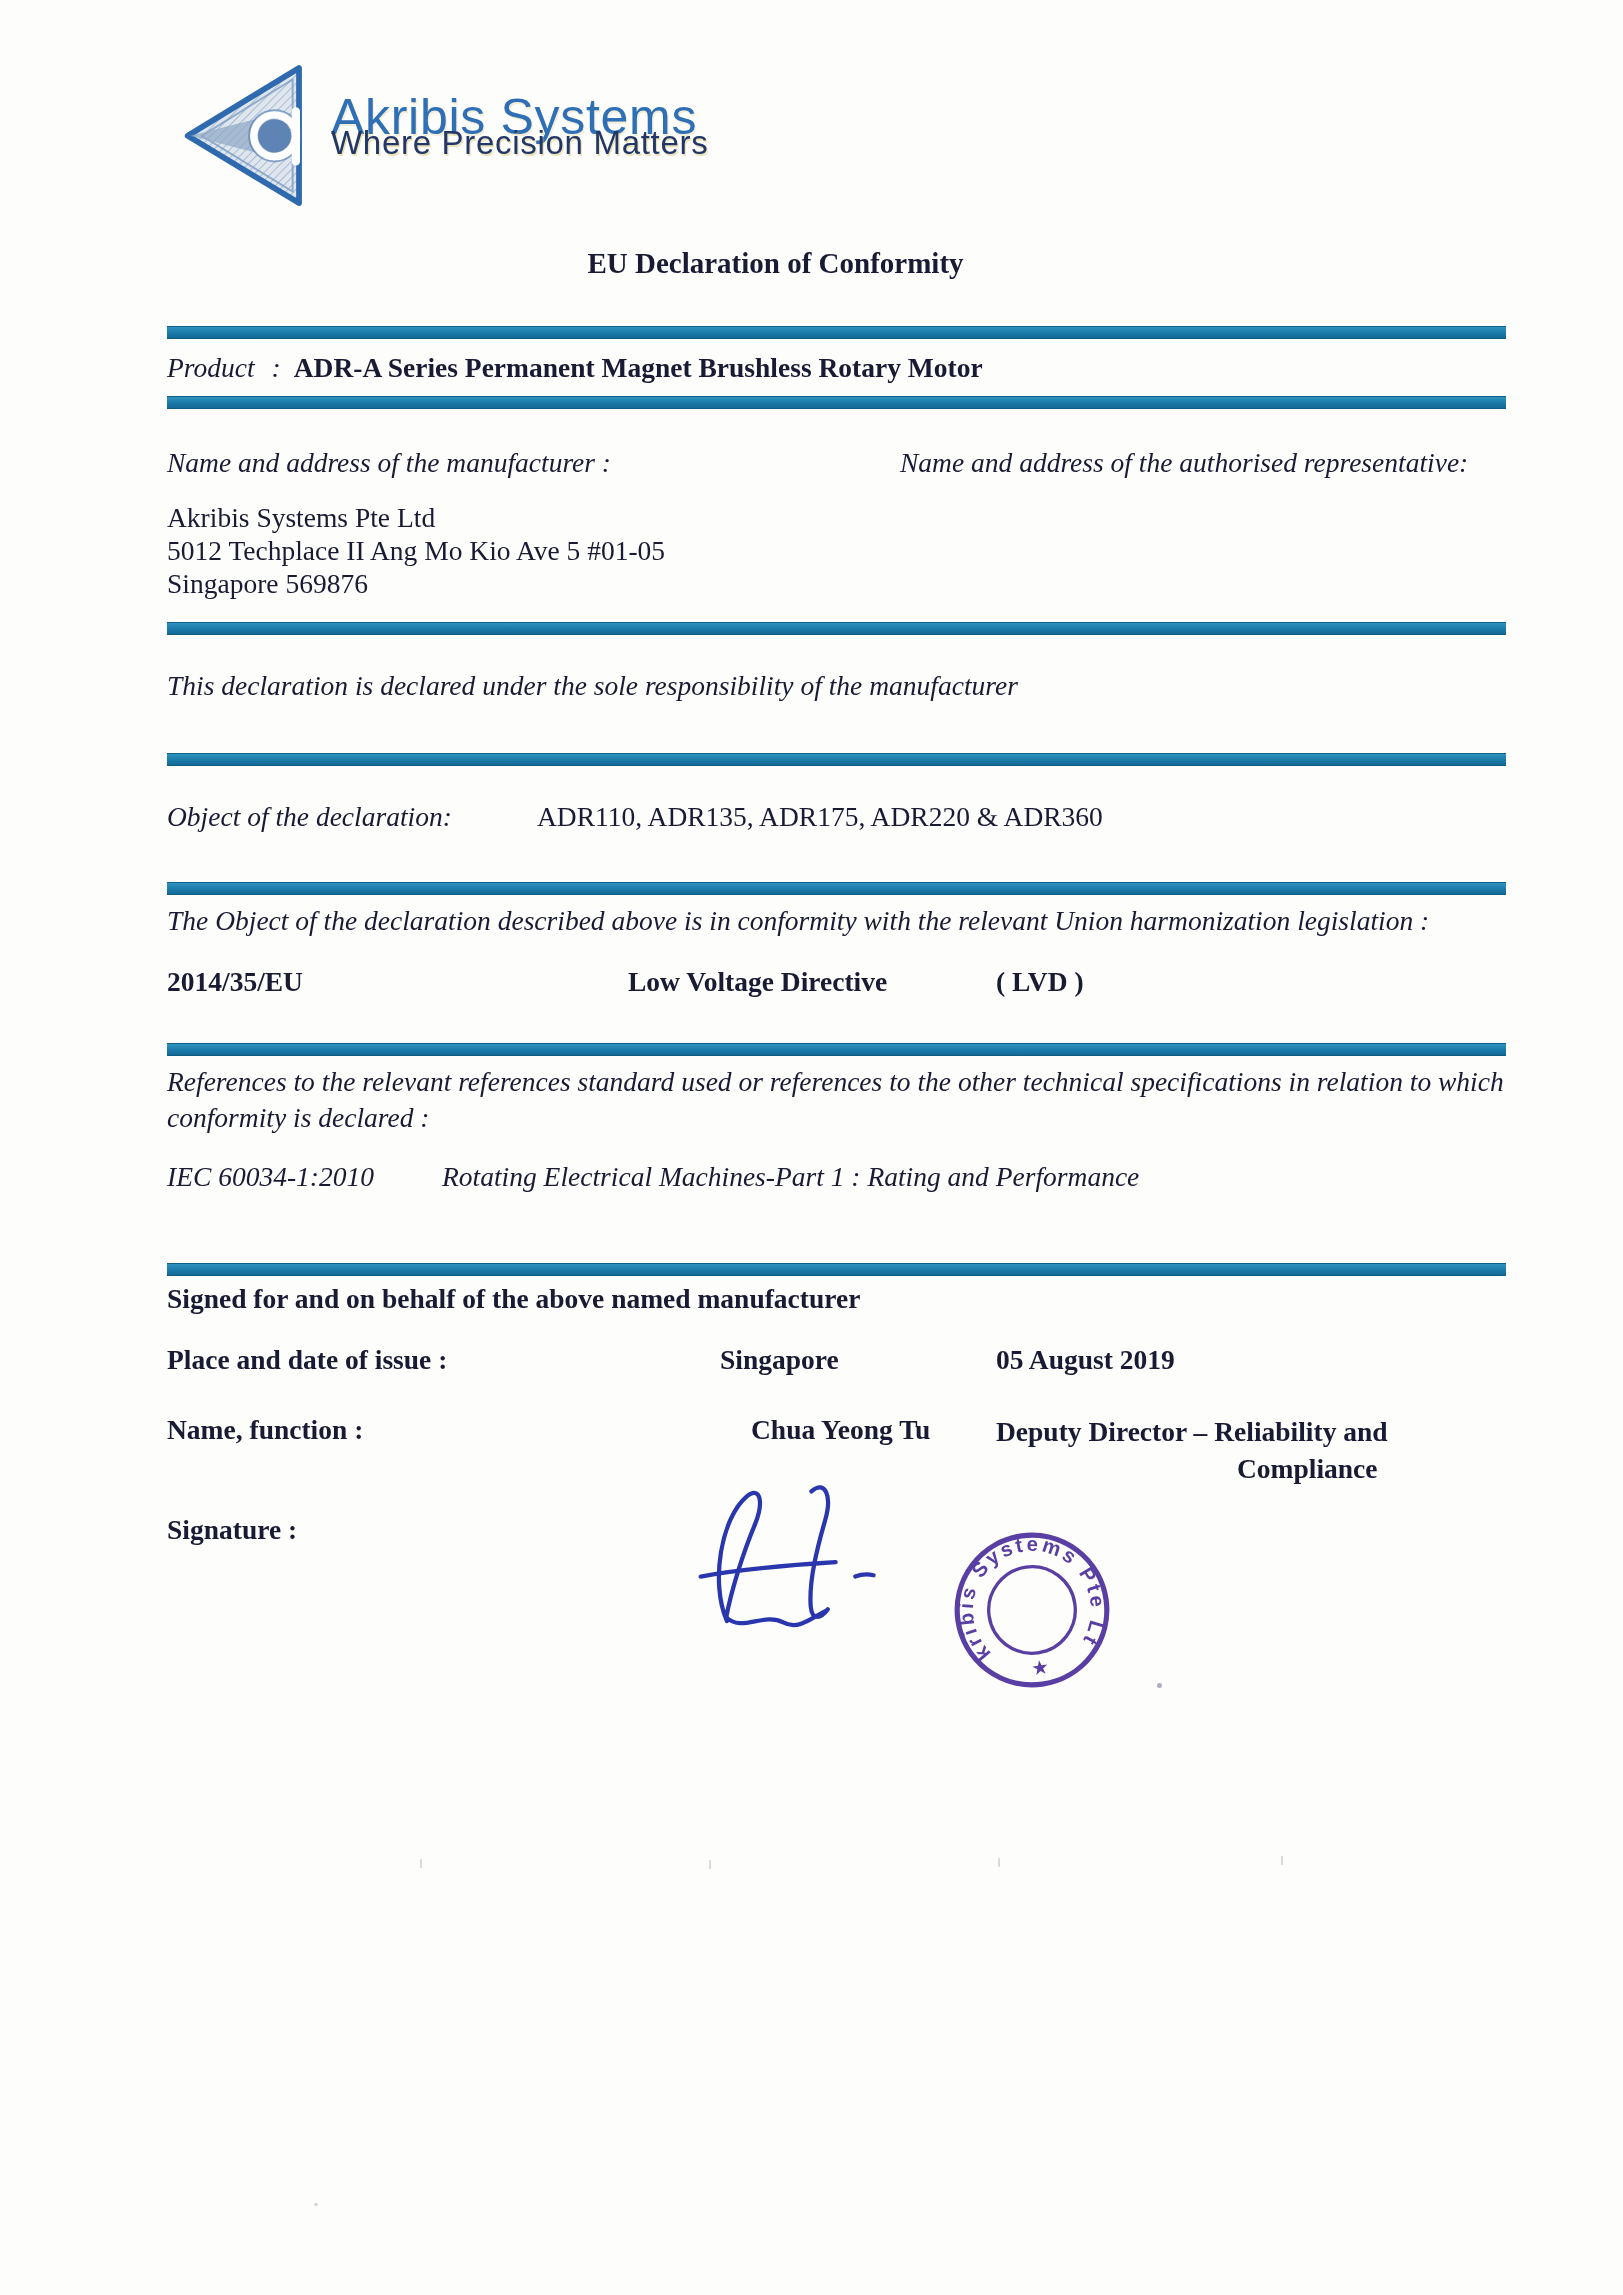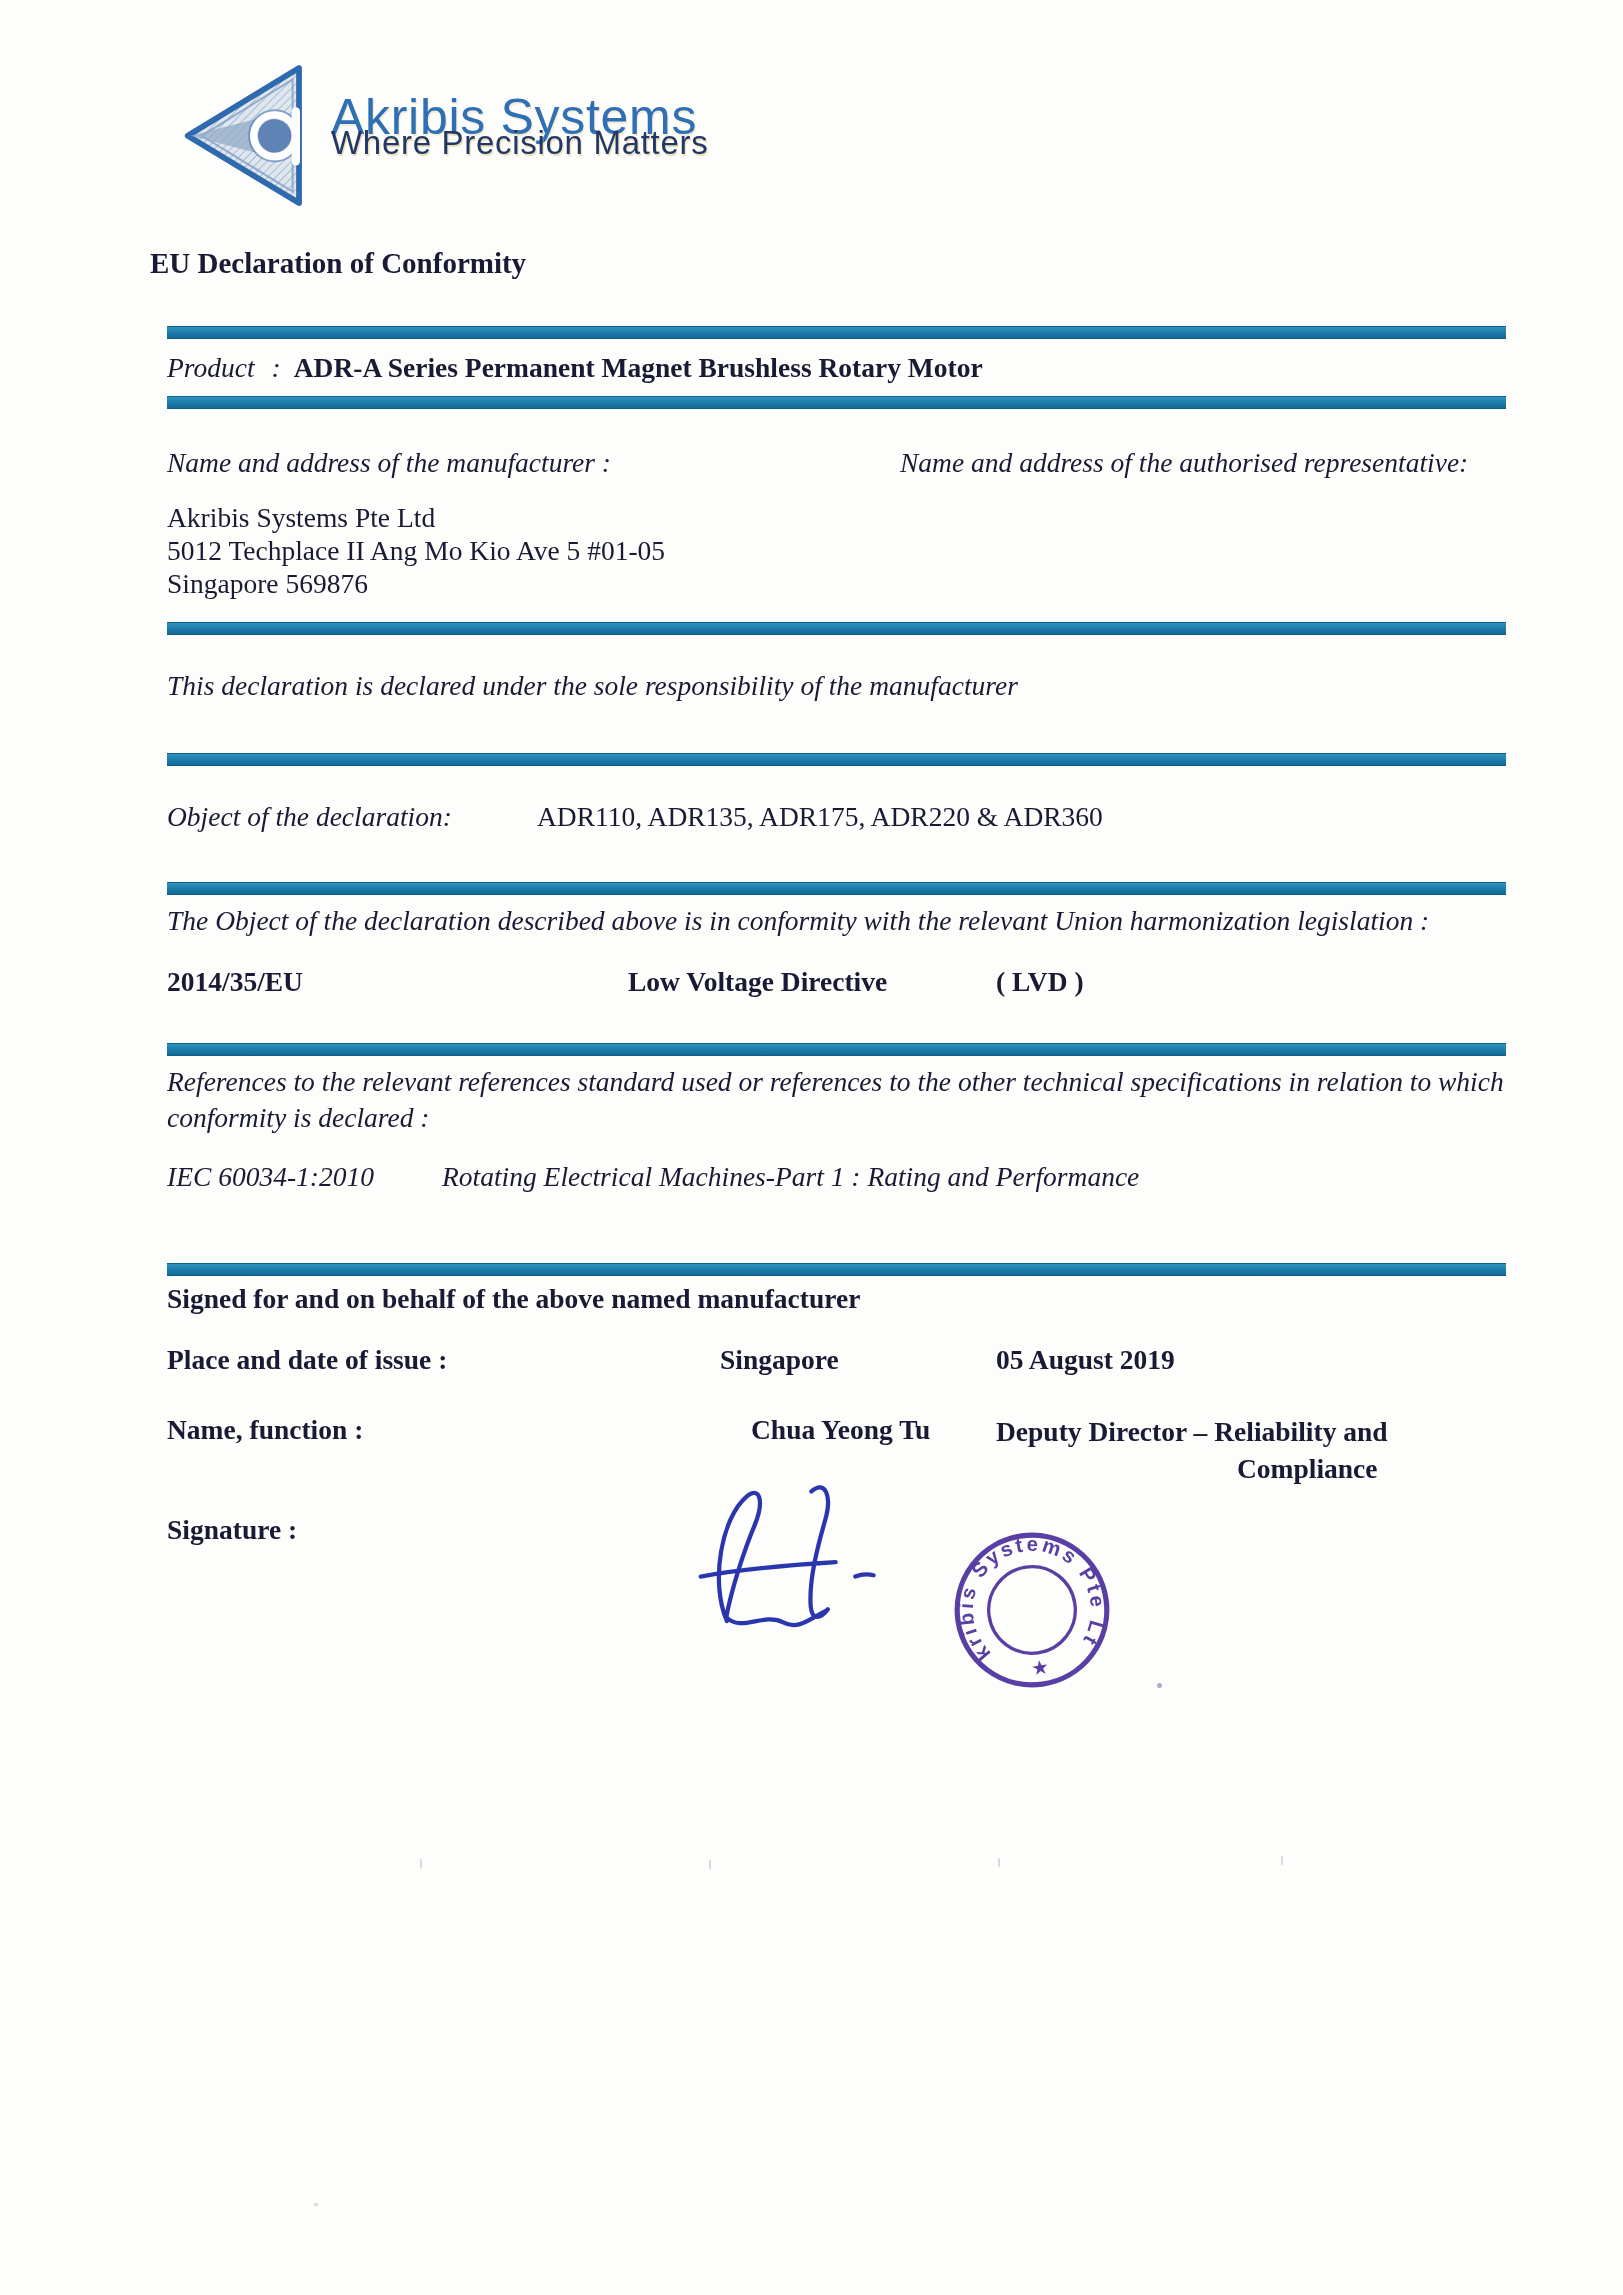--- a/index.html
+++ b/index.html
@@ -36,21 +36,21 @@
     text-shadow:1.3px 2px 0 rgba(210,190,110,0.25);
     margin-top:24px;
   }
   .tagline{
     left:331px;top:124px;
     font-family:"Liberation Sans",sans-serif;
     font-size:33px;color:#223767;letter-spacing:0.7px;
     text-shadow:1.3px 2px 0 rgba(205,185,90,0.4);
   }
 
-  .title{left:150px;top:247px;width:1217px;font-size:29px;font-weight:bold;}
+  .title{left:167px;top:247px;width:1217px;text-align:center;font-size:29px;font-weight:bold;}
 
   .product-row{left:167px;top:351px;white-space:nowrap;}
   .product-row .sep{margin:0 13px 0 17px;}
 
   .mfr-heading{left:167px;top:446px;}
   .rep-heading{left:900px;top:446px;}
   .address{left:167px;top:501px;line-height:33px;}
 
   .responsibility{left:167px;top:669px;}
 

